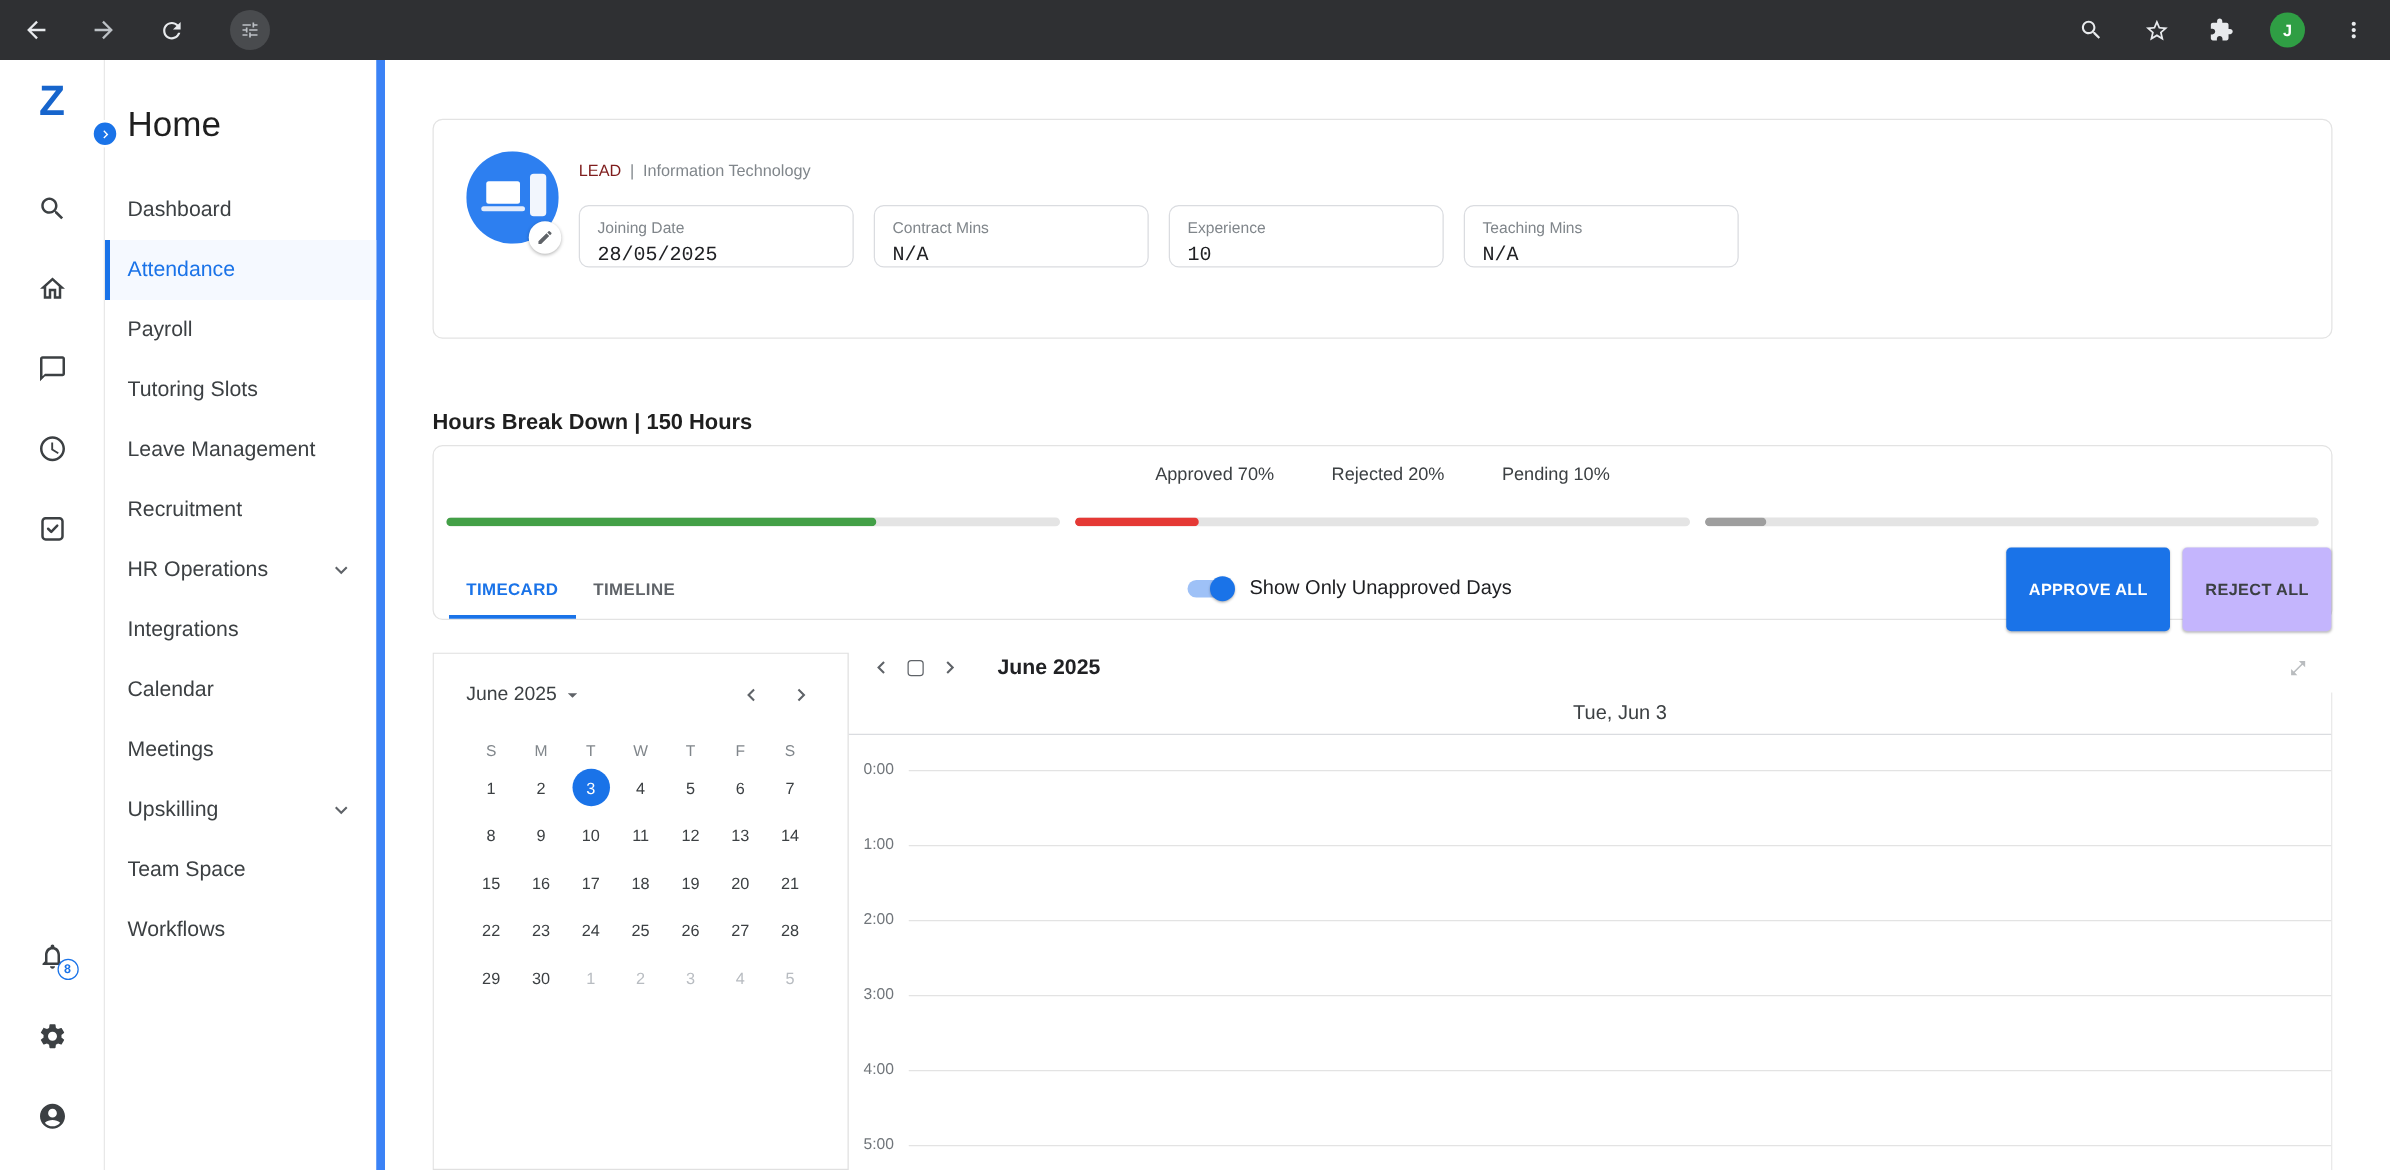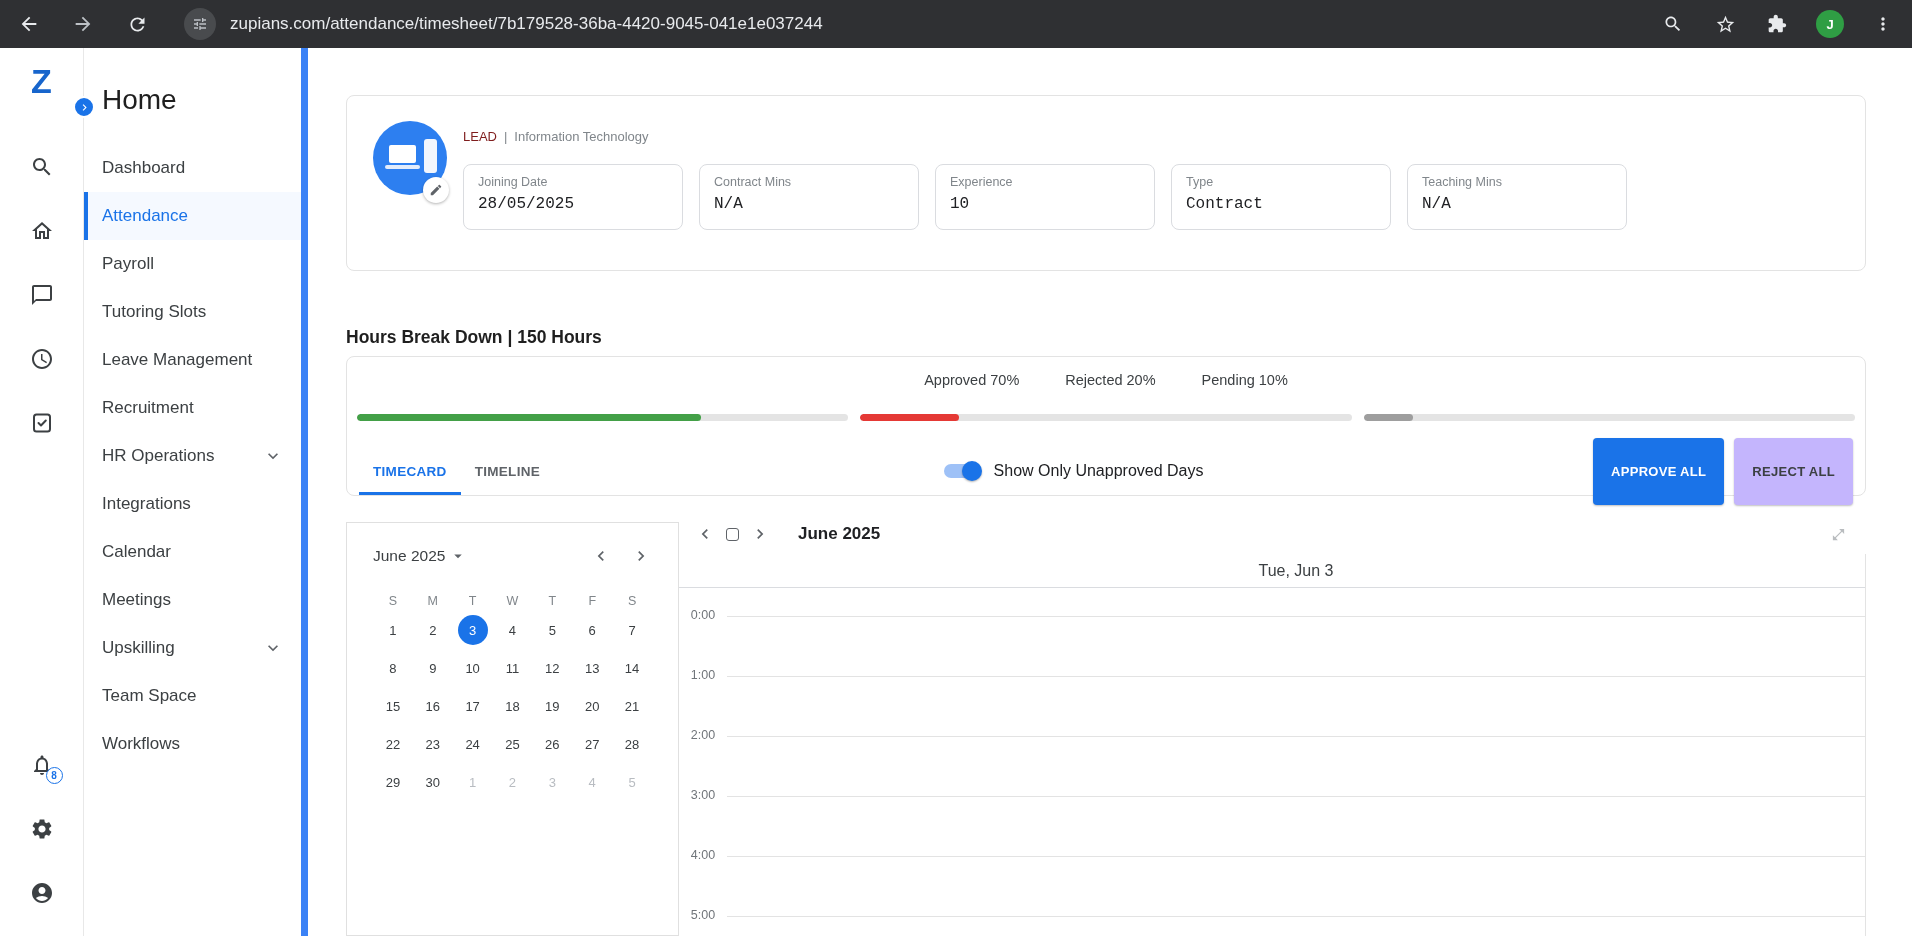--- a/index.html
+++ b/index.html
@@ -43,32 +43,32 @@
   .profile-card { height:176px; border:1px solid #e3e3e3; border-radius:8px; display:flex; padding:25px 20px 0 26px; }
   .avatar-wrap { position:relative; width:74px; height:74px; flex:none; }
   .avatar-img { width:74px; height:74px; border-radius:50%; overflow:hidden; }
   .edit-badge { position:absolute; right:-2px; bottom:-8px; width:26px; height:26px; border-radius:50%; background:#fff;
     box-shadow:0 1px 3px rgba(0,0,0,.3); display:flex; align-items:center; justify-content:center; cursor:pointer; }
   .profile-right { margin-left:16px; min-width:0; }
   .profile-name { font-size:19px; font-weight:600; color:#202124; }
   .profile-sub { margin-top:8px; font-size:13px; color:#80868b; display:flex; gap:7px; align-items:center; }
   .profile-role { color:#7f1d1d; font-weight:400; }
   .profile-fields { margin-top:20px; display:flex; gap:16px; }
-  .field-box { width:220px; height:66px; border:1px solid #dadce0; border-radius:8px; padding:10px 14px; }
+  .field-box { width:220px; height:50px; border:1px solid #dadce0; border-radius:8px; padding:10px 14px; }
   .field-label { font-size:12.5px; color:#80868b; }
   .field-value { margin-top:6px; font-size:16px; color:#202124;font-family:Liberation Mono, monospace; }
 
   
   .section-heading { margin-top:56px; font-size:17.5px; font-weight:700; color:#1f1f1f; }
   .hours-card { margin-top:8px; height:140px; border:1px solid #e3e3e3; border-radius:8px; position:relative; }
   .legend { padding-top:15px; display:flex; justify-content:center; gap:46px; font-size:14.5px; color:#3c4043; }
   .bars { margin-top:26px; display:flex; gap:12px; padding:0 10px; }
   .bar-track { flex:1; height:7px; border-radius:4px; background:#e4e4e4; overflow:hidden; }
   .bar-fill { height:100%; border-radius:4px; }
-  .hours-toolbar { position:absolute; left:12px; right:12px; bottom:0; height:48px; display:flex; align-items:center; }
+  .hours-toolbar { position:absolute; left:12px; right:0; bottom:0; height:48px; display:flex; align-items:center; }
   .tabs { display:flex; height:100%; }
   .tab { display:flex; align-items:center; padding:0 14px; font-size:13.5px; font-weight:600; letter-spacing:.3px; color:#5f6368; cursor:pointer; }
   .tab.active { color:#1a73e8; box-shadow:inset 0 -3px 0 #1a73e8; }
   .spacer { flex:1; }
   .toggle-group { display:flex; align-items:center; gap:14px; }
   .switch { position:relative; width:36px; height:14px; border-radius:7px; background:#9ec1f7; cursor:pointer; }
   .switch .knob { position:absolute; right:-2px; top:-3px; width:20px; height:20px; border-radius:50%; background:#1a73e8; box-shadow:0 1px 2px rgba(0,0,0,.3); }
   .toggle-label { font-size:16px; color:#202124; }
   .btns { display:flex; gap:10px; }
   .btn { border:none; border-radius:4px; font-family:inherit; font-size:13px; font-weight:700; letter-spacing:.3px; padding:26px 18px; cursor:pointer; box-shadow:0 1px 2px rgba(0,0,0,.25); }
@@ -125,21 +125,20 @@
           <path d="M17.65 6.35C16.2 4.9 14.21 4 12 4c-4.42 0-7.99 3.58-7.99 8s3.57 8 7.99 8c3.73 0 6.84-2.55 7.73-6h-2.08c-.82 2.33-3.04 4-5.65 4-3.31 0-6-2.69-6-6s2.69-6 6-6c1.66 0 3.14.69 4.22 1.78L13 11h7V4l-2.35 2.35z"></path>
         </svg>
     </span>
   </div>
   <div class="omnibox">
     <span class="site-chip">
       <svg width="16" height="16" viewBox="0 0 24 24" fill="#bdc1c6">
           <path d="M3 17v2h6v-2H3zM3 5v2h10V5H3zm10 16v-2h8v-2h-8v-2h-2v6h2zM7 9v2H3v2h4v2h2V9H7zm14 4v-2H11v2h10zm-6-4h2V7h4V5h-4V3h-2v6z"></path>
         </svg>
     </span>
-    <span class="url">zupians.com/attendance/timesheet/7b179528-36ba-4420-9045-041e1e037244</span>
   </div>
   <div class="tb-right">
     <span class="tb-icon">
       <svg width="20" height="20" viewBox="0 0 24 24" fill="#e8eaed">
           <path d="M15.5 14h-.79l-.28-.27C15.41 12.59 16 11.11 16 9.5 16 5.91 13.09 3 9.5 3S3 5.91 3 9.5 5.91 16 9.5 16c1.61 0 3.09-.59 4.23-1.57l.27.28v.79l5 4.99L20.49 19l-4.99-5zm-6 0C7.01 14 5 11.99 5 9.5S7.01 5 9.5 5 14 7.01 14 9.5 11.99 14 9.5 14z"></path>
         </svg>
     </span>
     <span class="tb-icon">
       <svg width="21" height="21" viewBox="0 0 24 24" fill="#e8eaed">
           <path d="M22 9.24l-7.19-.62L12 2 9.19 8.63 2 9.24l5.46 4.73L5.82 21 12 17.27 18.18 21l-1.63-7.03L22 9.24zM12 15.4l-3.76 2.27 1-4.28-3.32-2.88 4.38-.38L12 6.1l1.71 4.04 4.38.38-3.32 2.88 1 4.28L12 15.4z"></path>
@@ -300,24 +299,20 @@
               <div class="field-label">Joining Date</div>
               <div class="field-value">28/05/2025</div>
             </div>
             <div class="field-box">
               <div class="field-label">Contract Mins</div>
               <div class="field-value">N/A</div>
             </div>
             <div class="field-box">
               <div class="field-label">Experience</div>
               <div class="field-value">10</div>
-            </div>
-            <div class="field-box">
-              <div class="field-label">Type</div>
-              <div class="field-value">Contract</div>
             </div>
             <div class="field-box">
               <div class="field-label">Teaching Mins</div>
               <div class="field-value">N/A</div>
             </div>
           </div>
       </div>
     </div>
 
     <div class="section-heading">Hours Break Down | 150 Hours</div>

